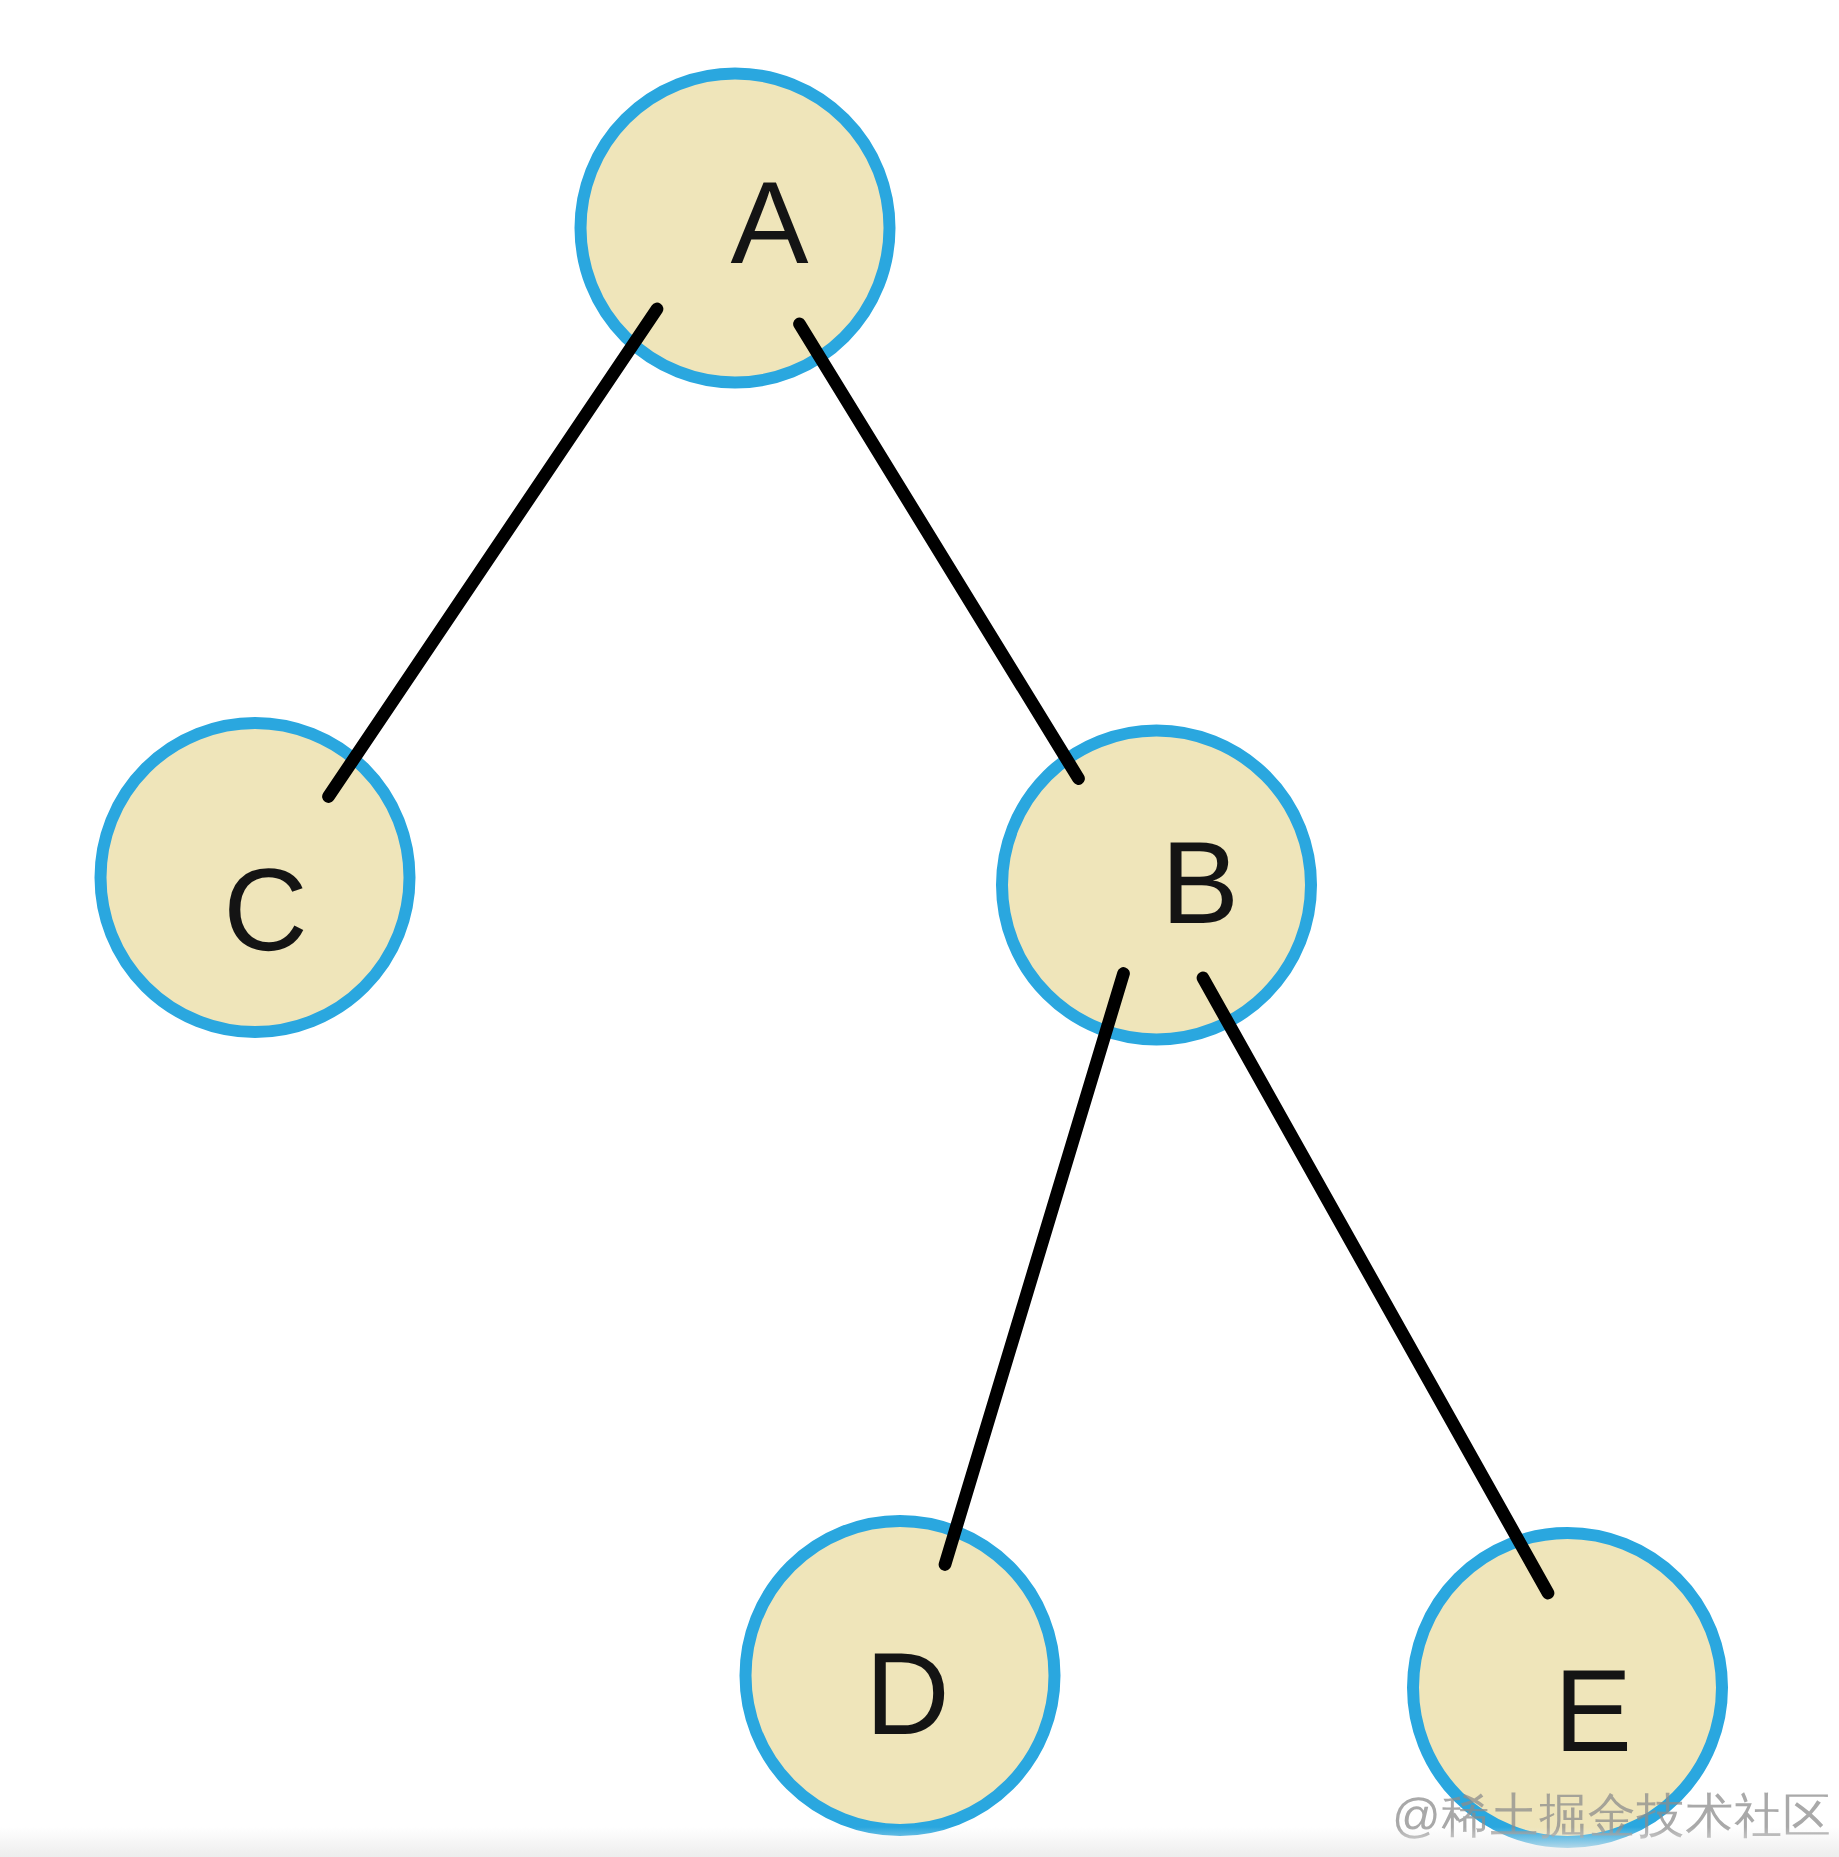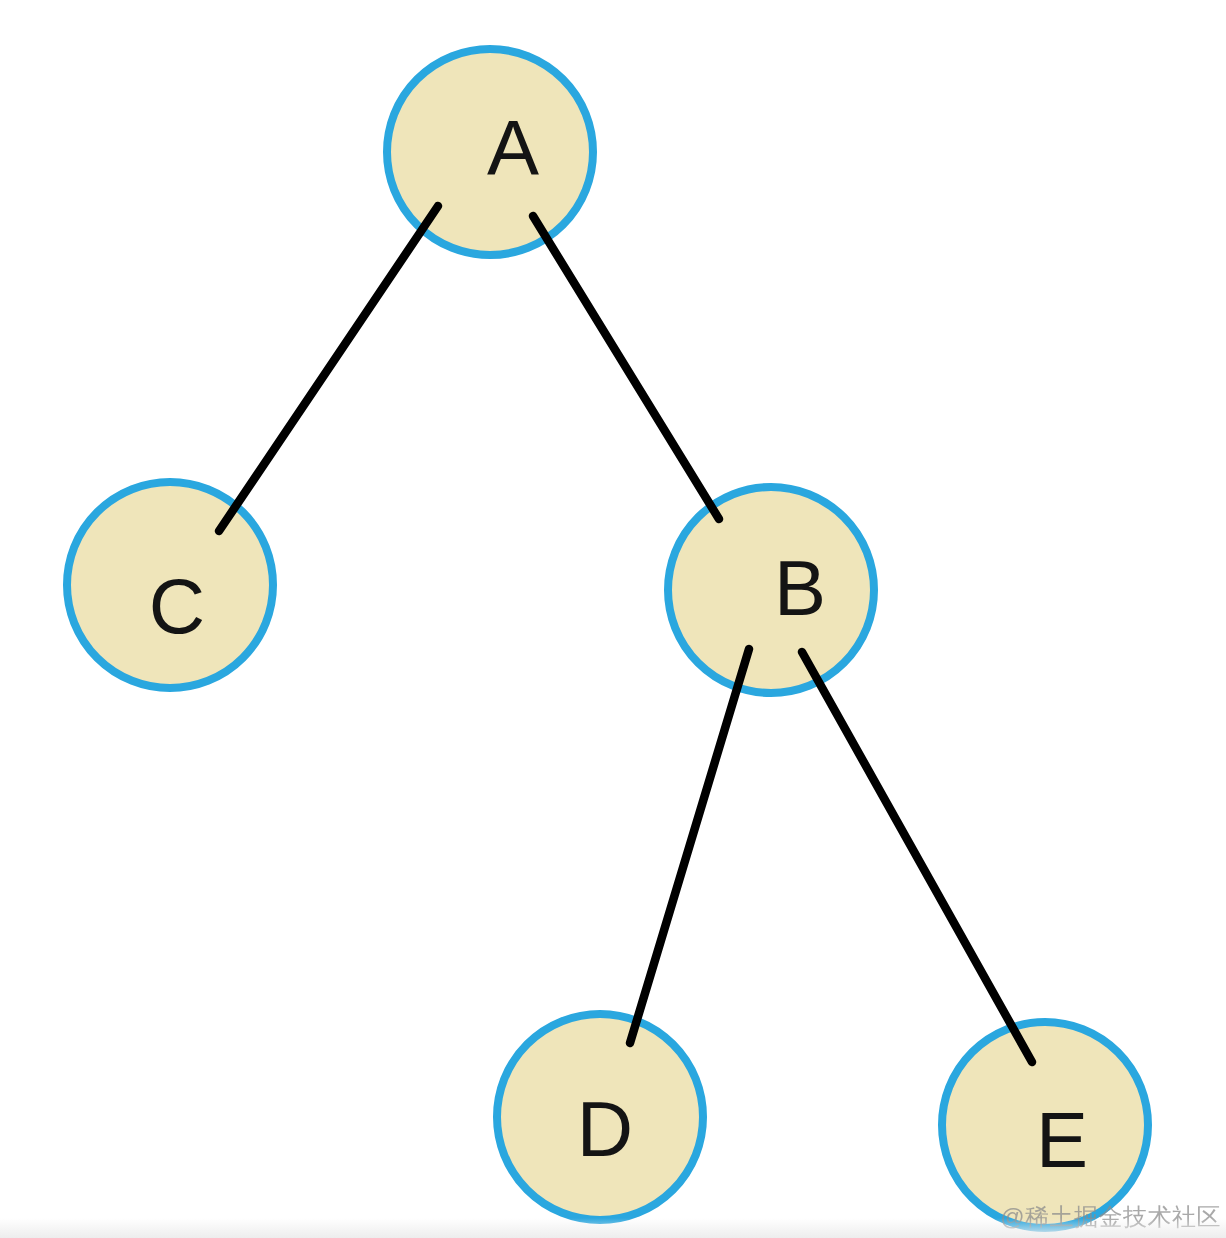--- a/index.html
+++ b/index.html
@@ -58,21 +58,21 @@
   .edges line {
     stroke: #000000;
     stroke-width: 8.5;
     stroke-linecap: round;
   }
 
   .watermark {
     position: absolute;
     right: 5px;
     bottom: 5px;
-    font-size: 24px;
+    font-size: 32px;
     letter-spacing: 0.5px;
     color: rgba(140, 140, 140, 0.75);
     white-space: nowrap;
     user-select: none;
   }
   .bottom-fade {
     position: absolute;
     left: 0;
     bottom: 0;
     width: 100%;

